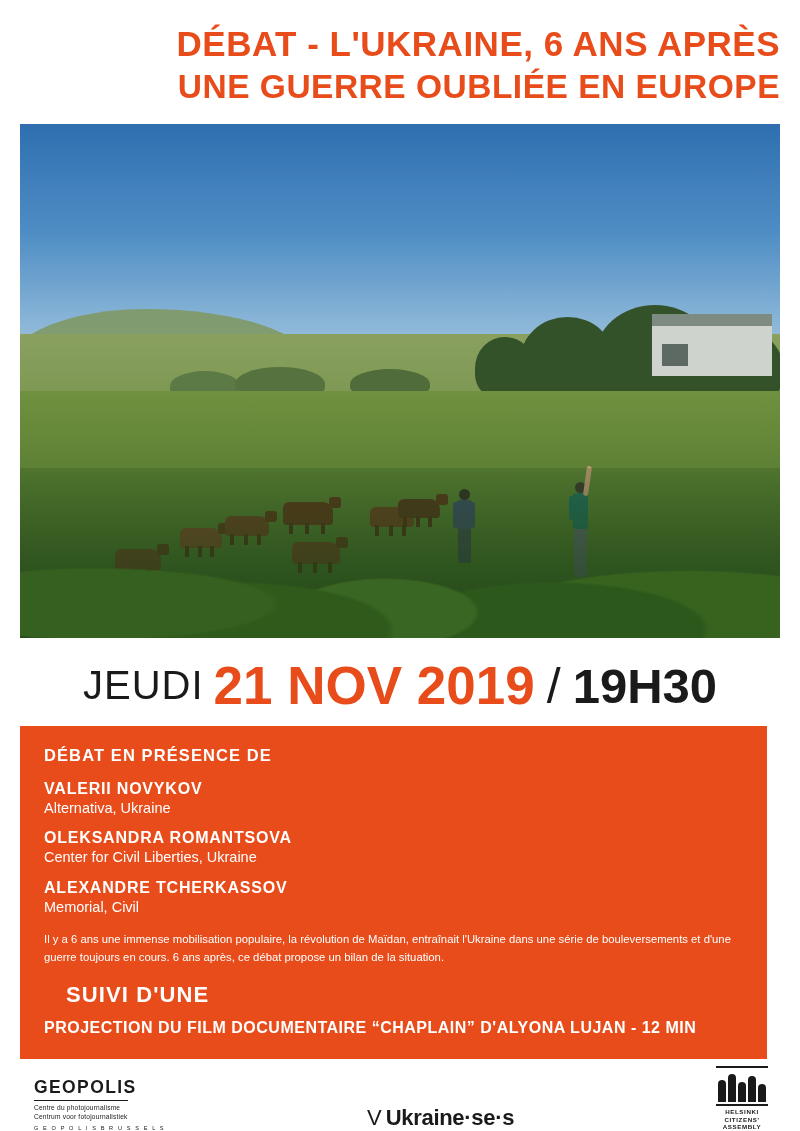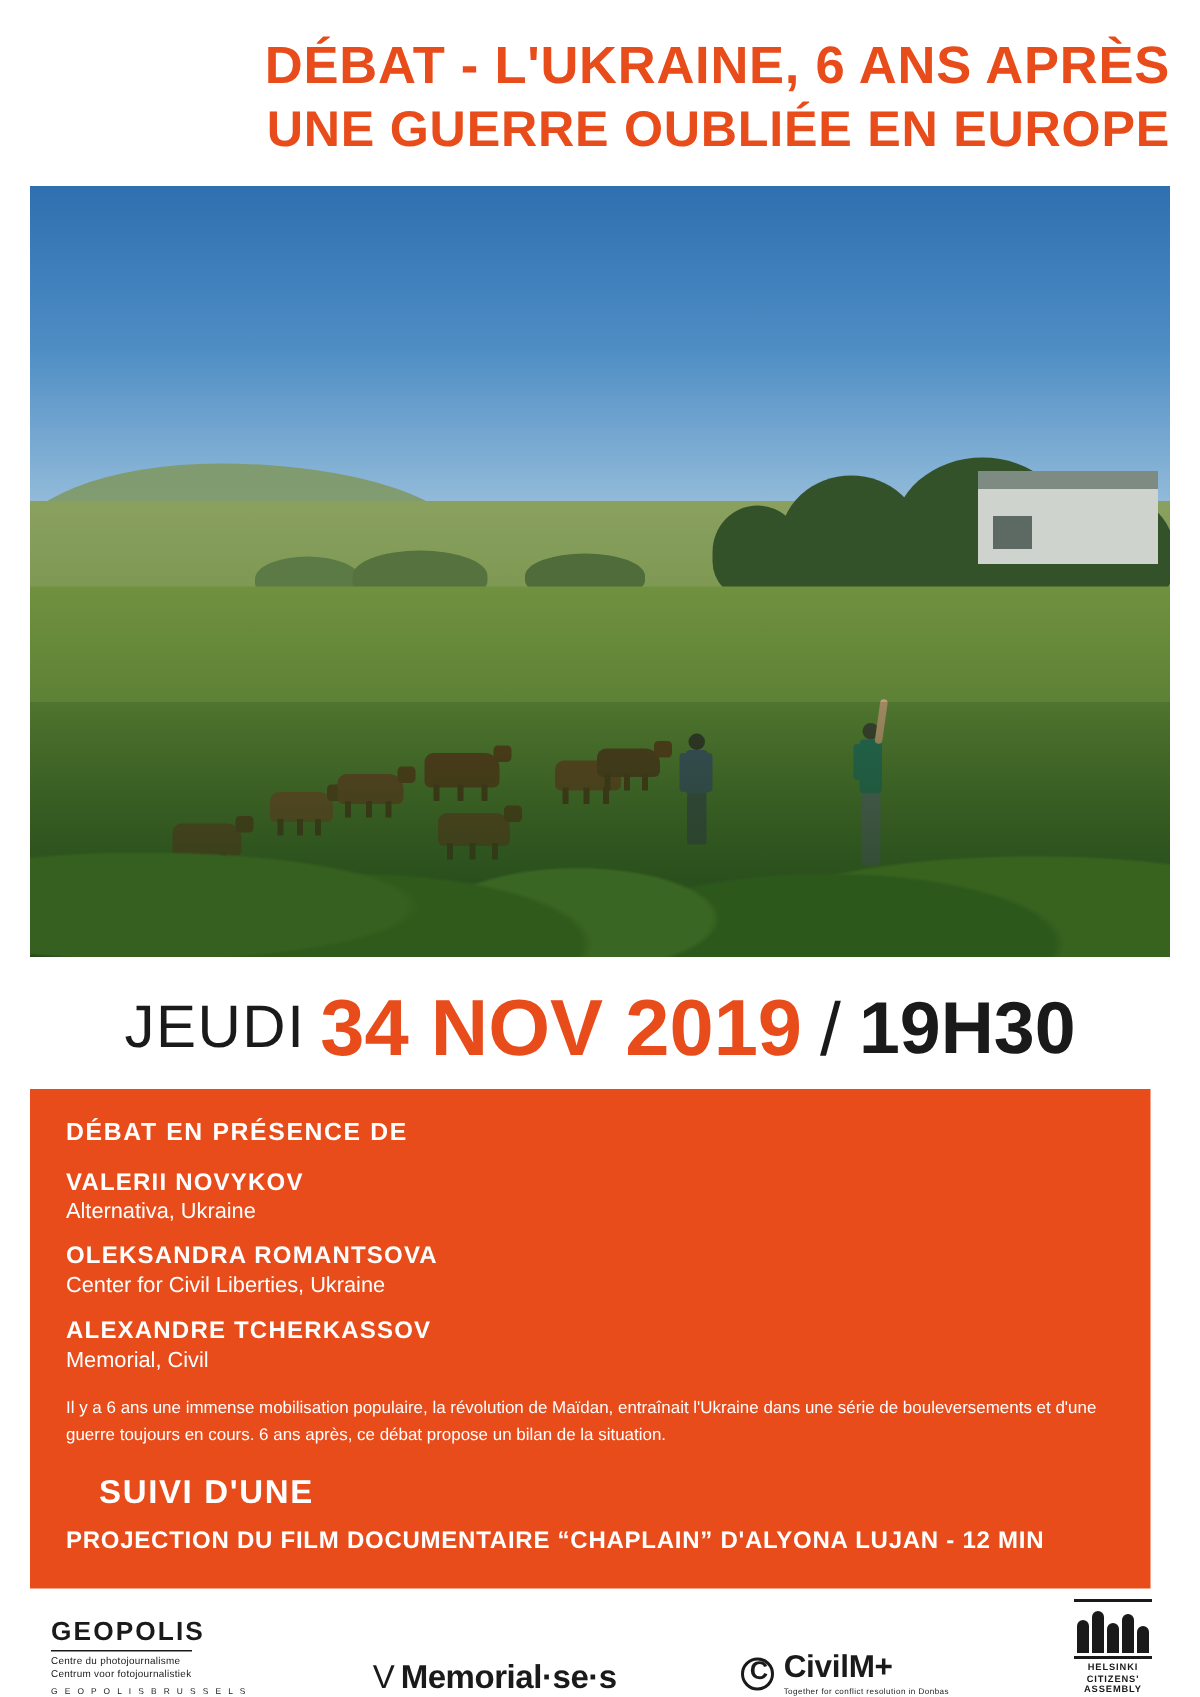--- a/index.html
+++ b/index.html
@@ -479,21 +479,21 @@
       <div class="arm" style="left:13px; top:-16px; height:30px; background:#c79a78; transform:rotate(8deg);"></div>
       <div class="arm" style="left:-3px; top:14px; height:24px; background:#1f6a60;"></div>
       <div class="legs" style="top:47px; height:48px; background:#5b6370;"></div>
     </div>
 
     <div class="scrub"></div>
   </div>
 
   <div class="date-bar">
     <span class="date-weekday">JEUDI</span>
-    <span class="date-main">34 NOV 2019</span>
+    <span class="date-main">21 NOV 2019</span>
     <span class="date-sep">/</span>
     <span class="date-time">19H30</span>
   </div>
 
   <div class="panel">
     <div class="panel-heading">DÉBAT EN PRÉSENCE DE</div>
 
     <div class="speaker">
       <div class="speaker-name">VALERII NOVYKOV</div>
       <div class="speaker-org">Alternativa, Ukraine</div>
@@ -519,30 +519,23 @@
       <div class="geo-name">GEOPOLIS</div>
       <div class="geo-sub">
         <div>Centre du photojournalisme</div>
         <div>Centrum voor fotojournalistiek</div>
       </div>
       <div class="geo-city">G E O P O L I S  B R U S S E L S</div>
     </div>
 
     <div class="logo logo-albatros">
       <span class="alb-mark">V</span>
-      <span class="alb-name">Memorial·se·s</span>
-    </div>
-
-    <div class="logo logo-civilm">
-      <span class="cm-mark"></span>
-      <span class="cm-text">
-        <span class="cm-name">CivilM+</span>
-        <span class="cm-sub">Together for conflict resolution in Donbas</span>
-      </span>
-    </div>
+      <span class="alb-name">Ukraine·se·s</span>
+    </div>
+
 
     <div class="logo logo-helsinki">
       <span class="hel-figures">
         <span style="height:22px;"></span>
           <span style="height:28px;"></span>
           <span style="height:20px;"></span>
           <span style="height:26px;"></span>
           <span style="height:18px;"></span>
       </span>
       <span class="hel-text">

